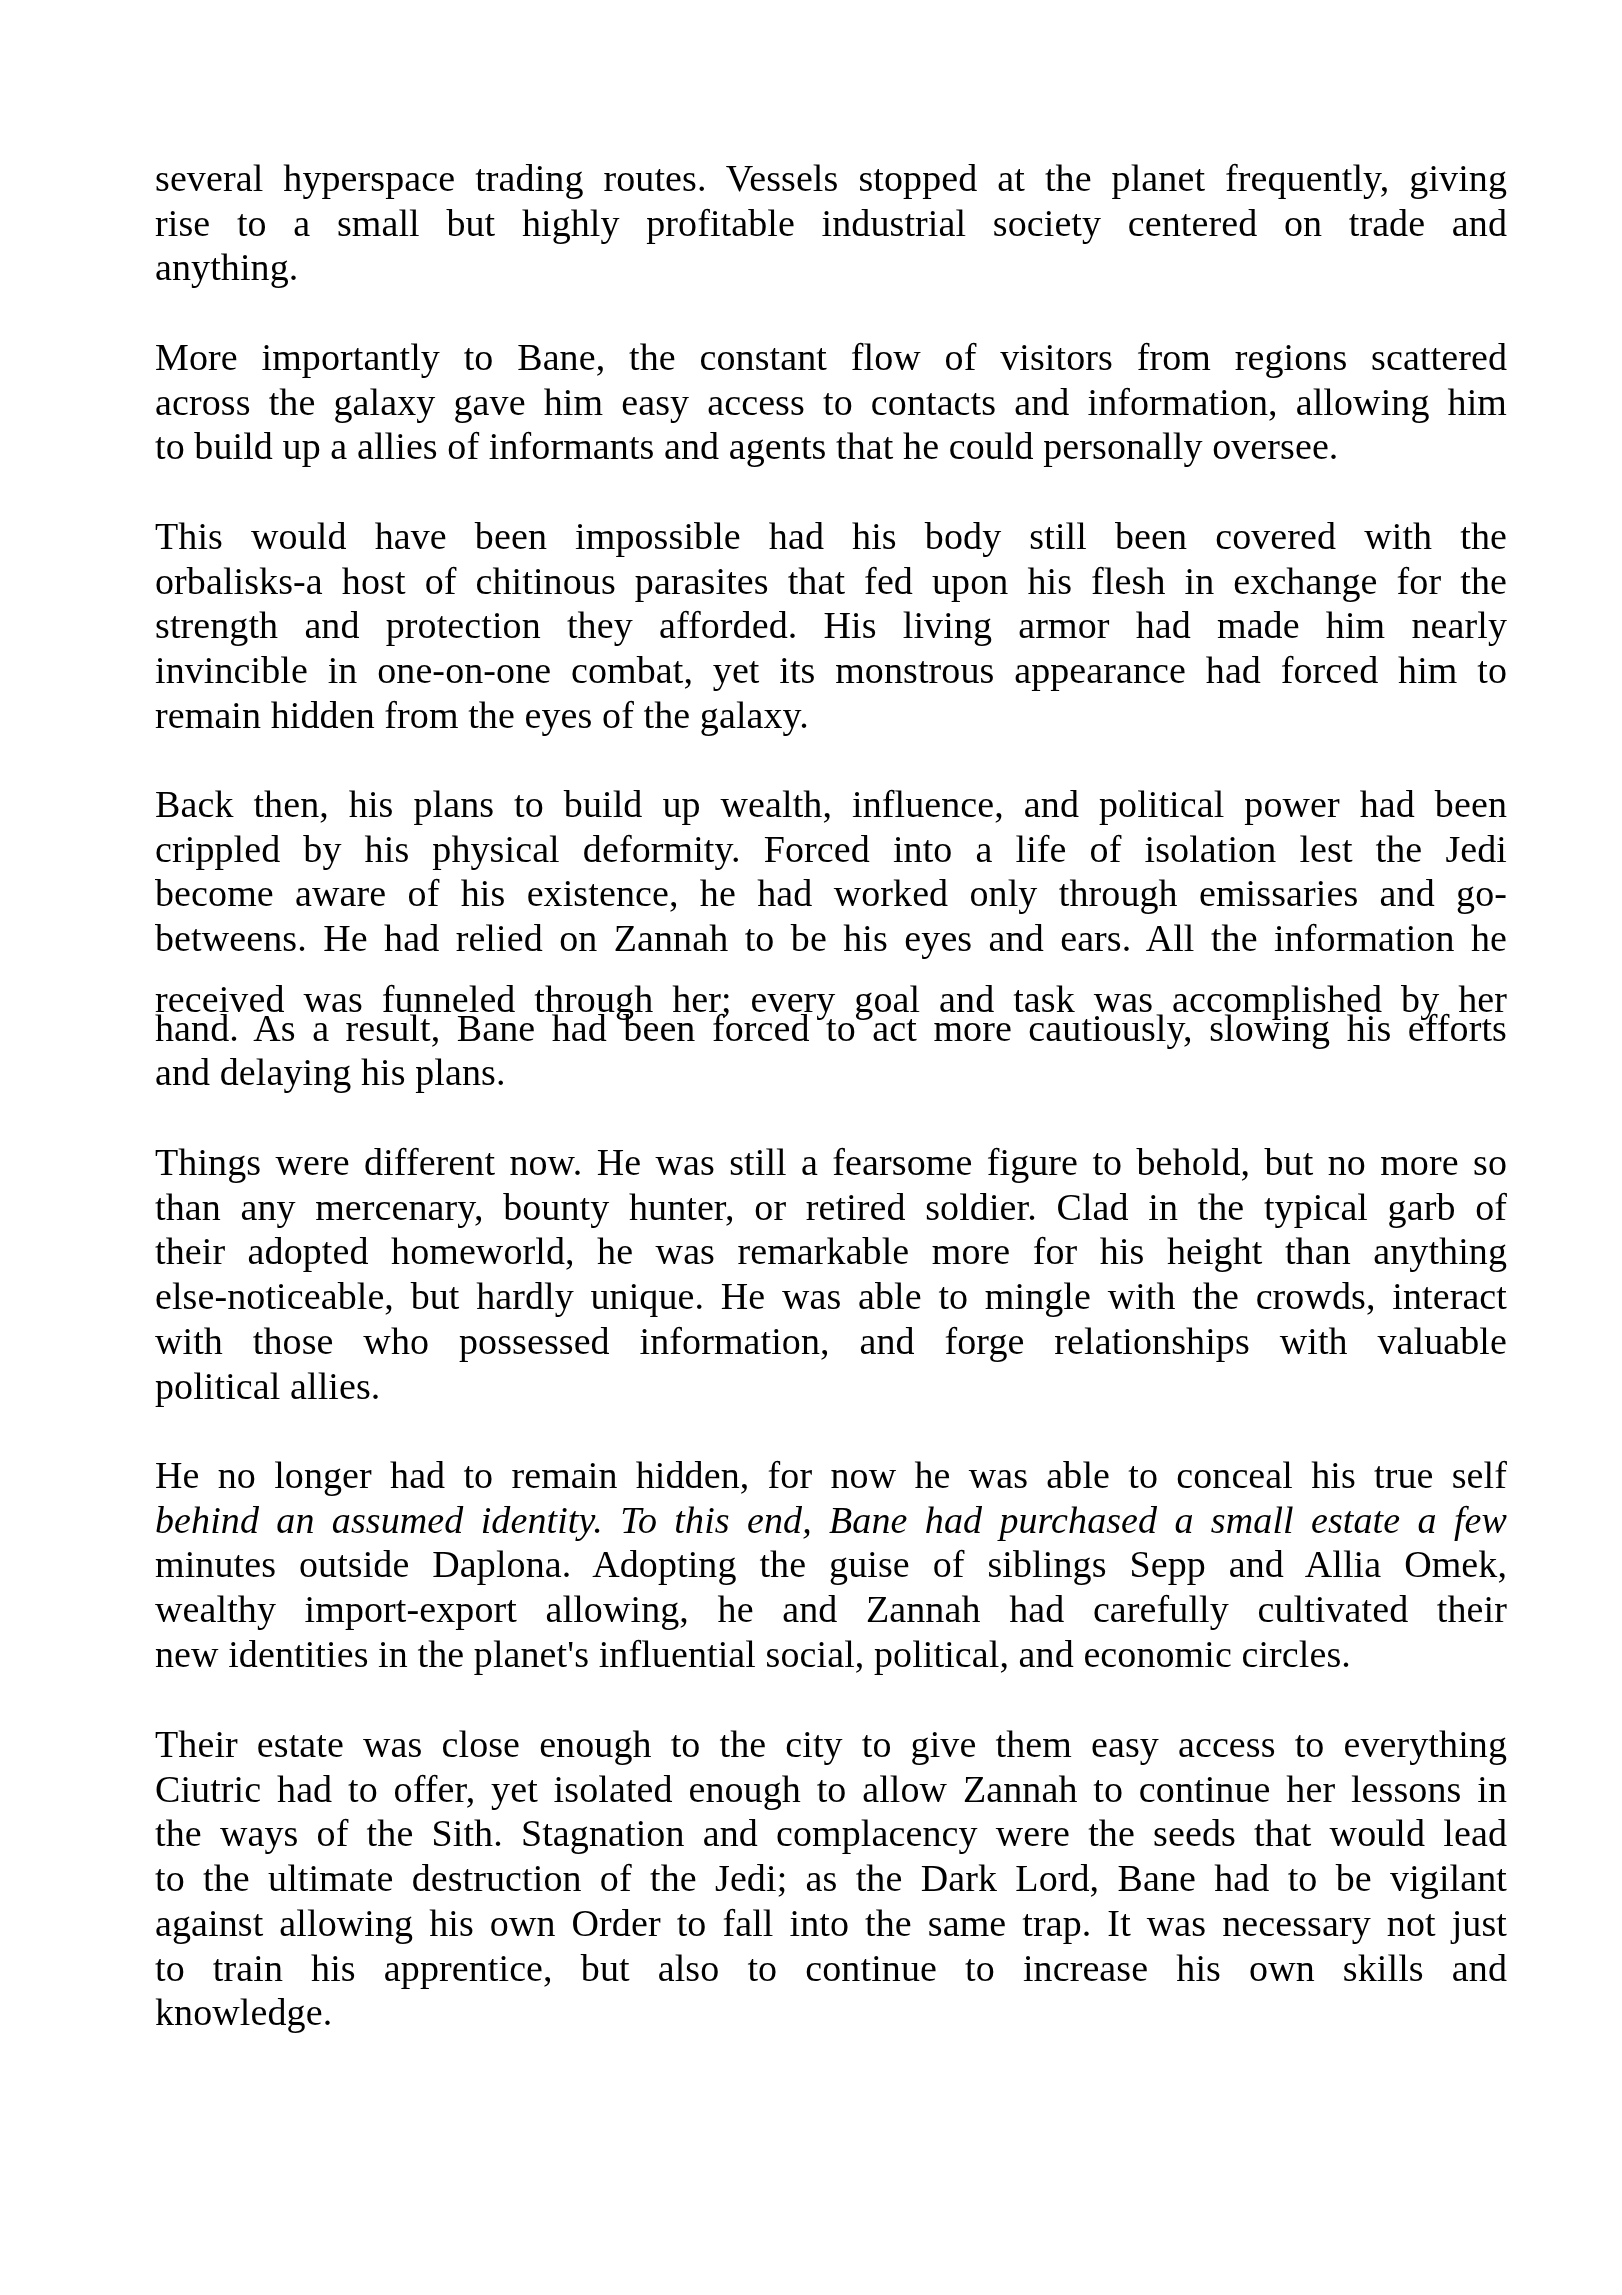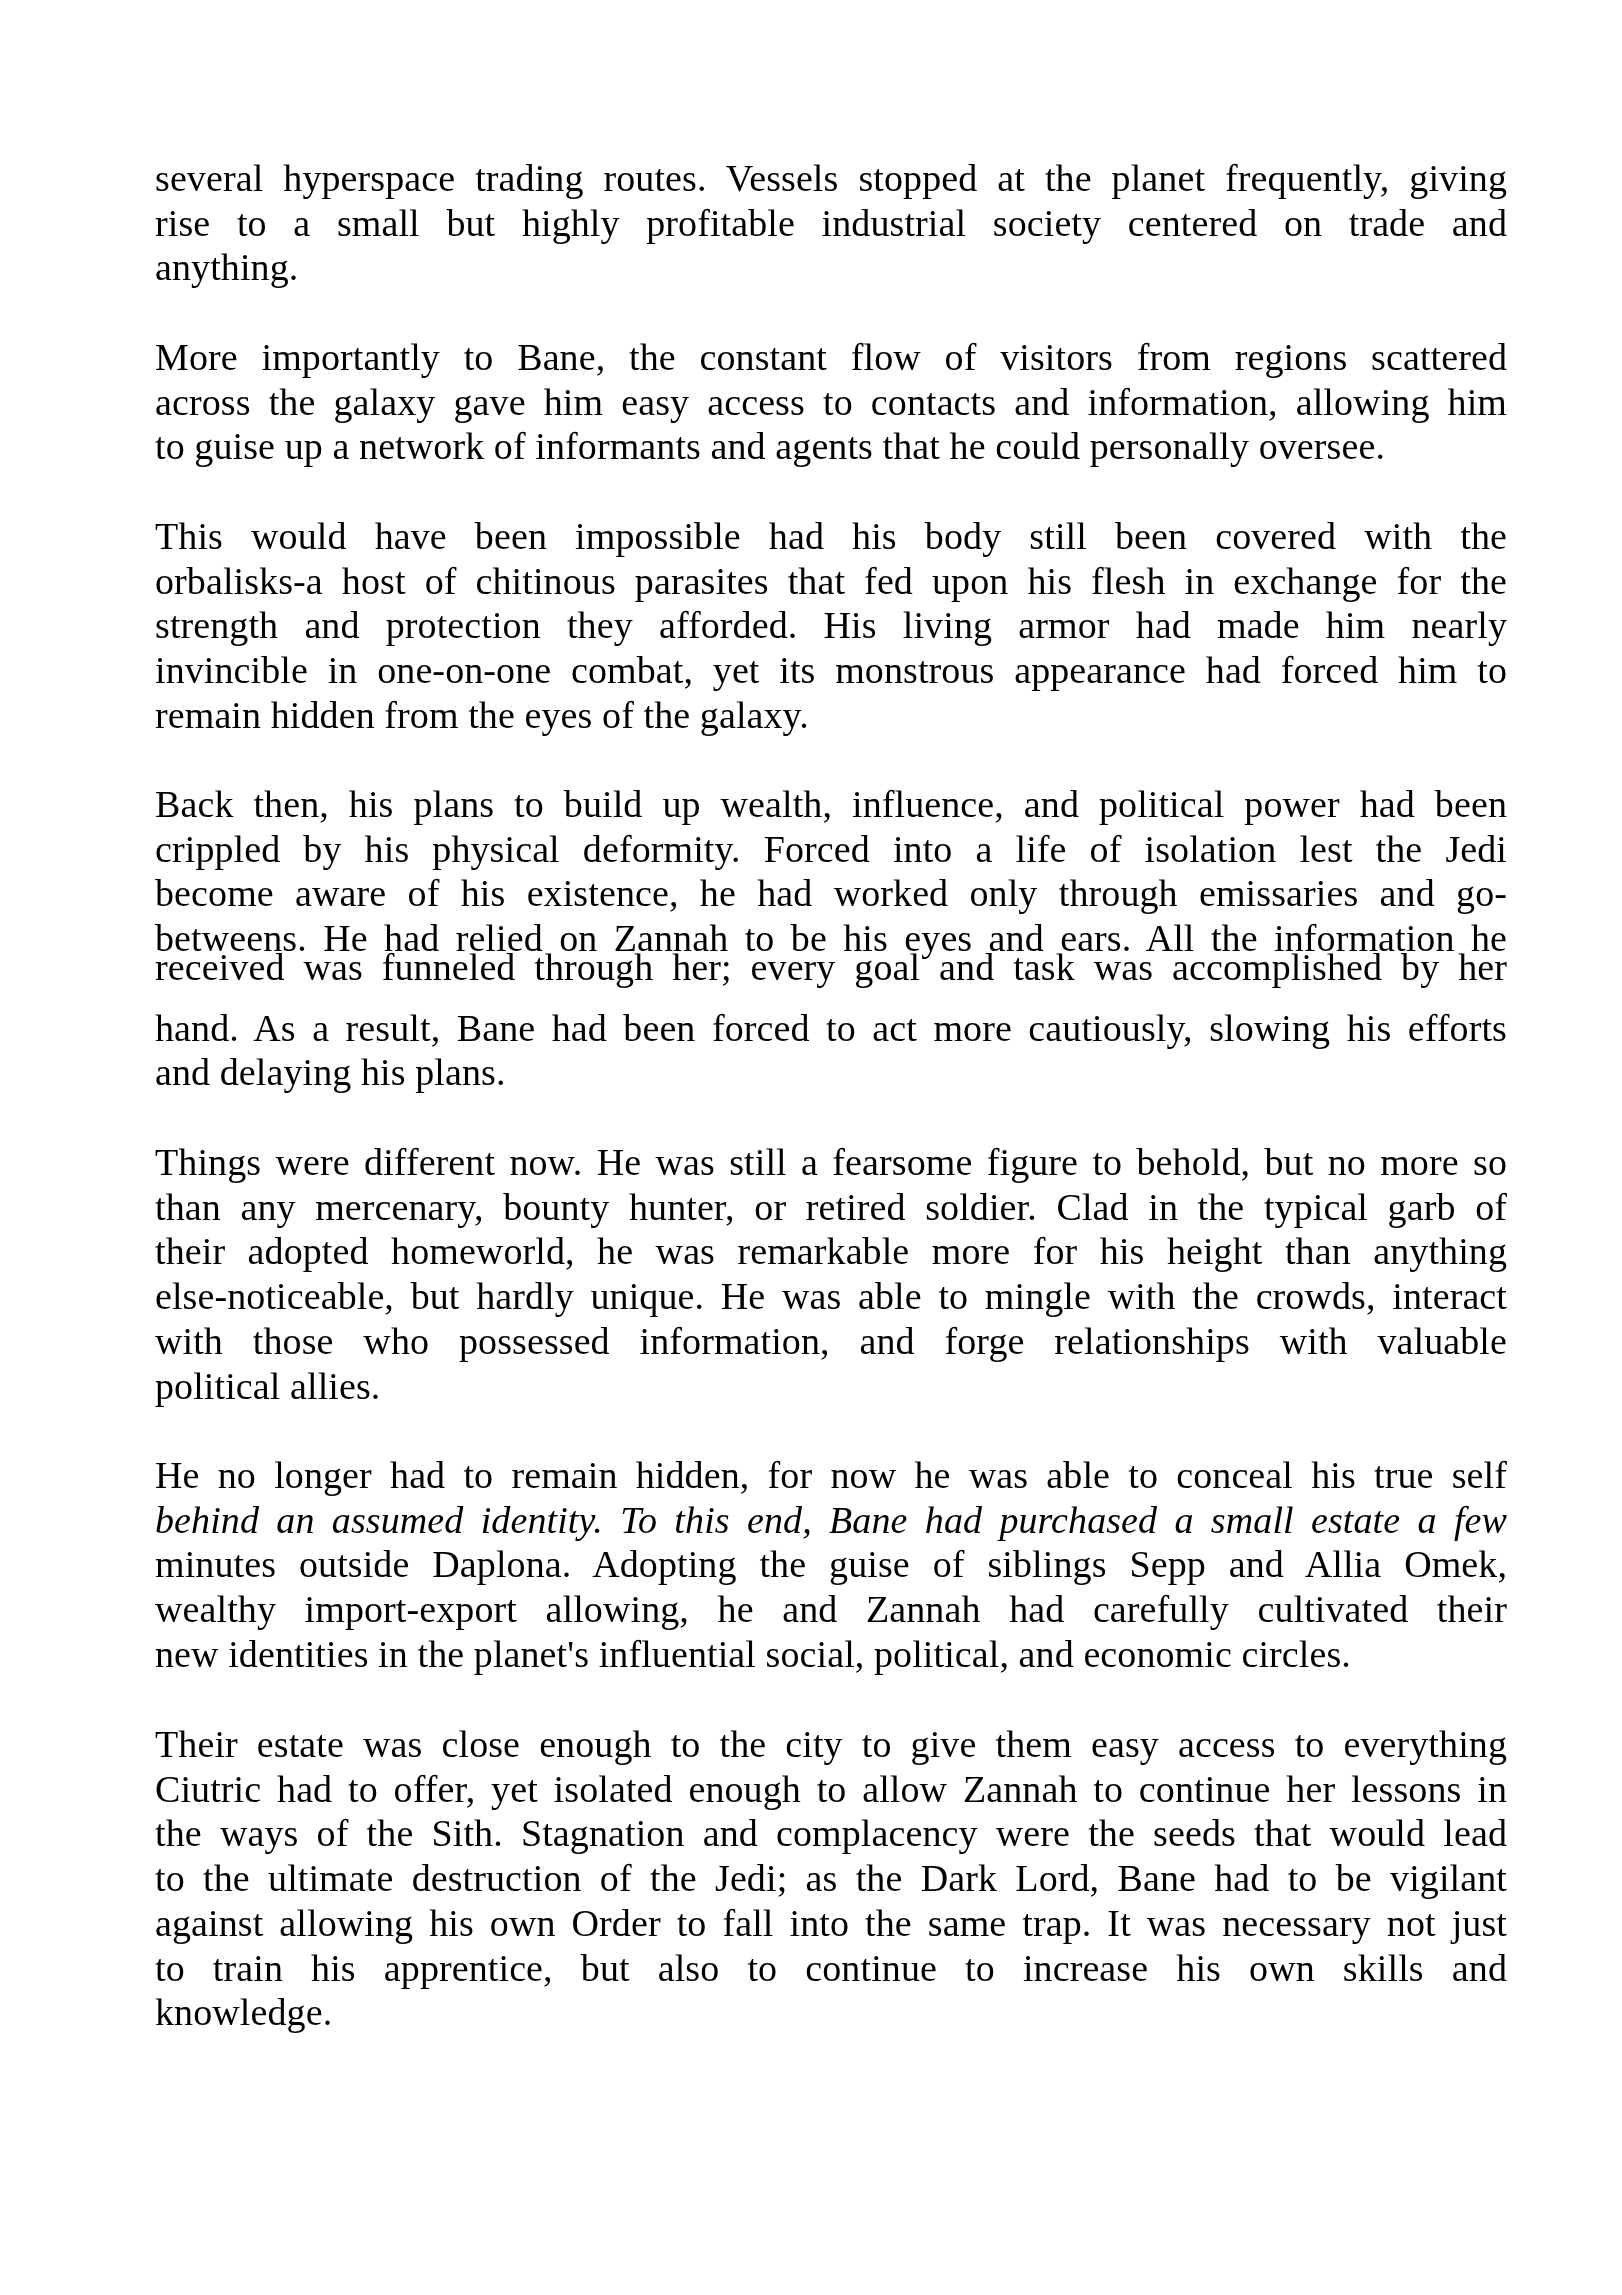--- a/index.html
+++ b/index.html
@@ -60,37 +60,37 @@
 
     <div class="paragraph" style="top: 156px;">
       <div class="line" style="top: 0px; white-space: nowrap;">several hyperspace trading routes. Vessels stopped at the planet frequently, giving</div>
       <div class="line" style="top: 45px; white-space: nowrap;">rise to a small but highly profitable industrial society centered on trade and</div>
       <div class="line last" style="top: 89px; white-space: nowrap;">anything.</div>
     </div>
 
     <div class="paragraph" style="top: 335px;">
       <div class="line" style="top: 0px; white-space: nowrap;">More importantly to Bane, the constant flow of visitors from regions scattered</div>
       <div class="line" style="top: 45px; white-space: nowrap;">across the galaxy gave him easy access to contacts and information, allowing him</div>
-      <div class="line last" style="top: 89px; white-space: nowrap;">to guise up a network of informants and agents that he could personally oversee.</div>
+      <div class="line last" style="top: 89px; white-space: nowrap;">to build up a allies of informants and agents that he could personally oversee.</div>
     </div>
 
     <div class="paragraph" style="top: 514px;">
       <div class="line" style="top: 0px; white-space: nowrap;">This would have been impossible had his body still been covered with the</div>
       <div class="line" style="top: 45px; white-space: nowrap;">orbalisks-a host of chitinous parasites that fed upon his flesh in exchange for the</div>
       <div class="line" style="top: 89px; white-space: nowrap;">strength and protection they afforded. His living armor had made him nearly</div>
       <div class="line" style="top: 134px; white-space: nowrap;">invincible in one-on-one combat, yet its monstrous appearance had forced him to</div>
       <div class="line last" style="top: 179px; white-space: nowrap;">remain hidden from the eyes of the galaxy.</div>
     </div>
 
     <div class="paragraph" style="top: 782px;">
       <div class="line" style="top: 0px; white-space: nowrap;">Back then, his plans to build up wealth, influence, and political power had been</div>
       <div class="line" style="top: 45px; white-space: nowrap;">crippled by his physical deformity. Forced into a life of isolation lest the Jedi</div>
       <div class="line" style="top: 89px; white-space: nowrap;">become aware of his existence, he had worked only through emissaries and go-</div>
       <div class="line" style="top: 134px; white-space: nowrap;">betweens. He had relied on Zannah to be his eyes and ears. All the information he</div>
-      <div class="line" style="top: 163px; white-space: nowrap;">received was funneled through her; every goal and task was accomplished by her</div>
+      <div class="line" style="top: 195px; white-space: nowrap;">received was funneled through her; every goal and task was accomplished by her</div>
       <div class="line" style="top: 224px; white-space: nowrap;">hand. As a result, Bane had been forced to act more cautiously, slowing his efforts</div>
       <div class="line last" style="top: 268px; white-space: nowrap; text-align: center;">and delaying his plans.</div>
     </div>
 
     <div class="paragraph" style="top: 1140px;">
       <div class="line" style="top: 0px; white-space: nowrap;">Things were different now. He was still a fearsome figure to behold, but no more so</div>
       <div class="line" style="top: 45px; white-space: nowrap;">than any mercenary, bounty hunter, or retired soldier. Clad in the typical garb of</div>
       <div class="line" style="top: 89px; white-space: nowrap;">their adopted homeworld, he was remarkable more for his height than anything</div>
       <div class="line" style="top: 134px; white-space: nowrap;">else-noticeable, but hardly unique. He was able to mingle with the crowds, interact</div>
       <div class="line" style="top: 179px; white-space: nowrap;">with those who possessed information, and forge relationships with valuable</div>

